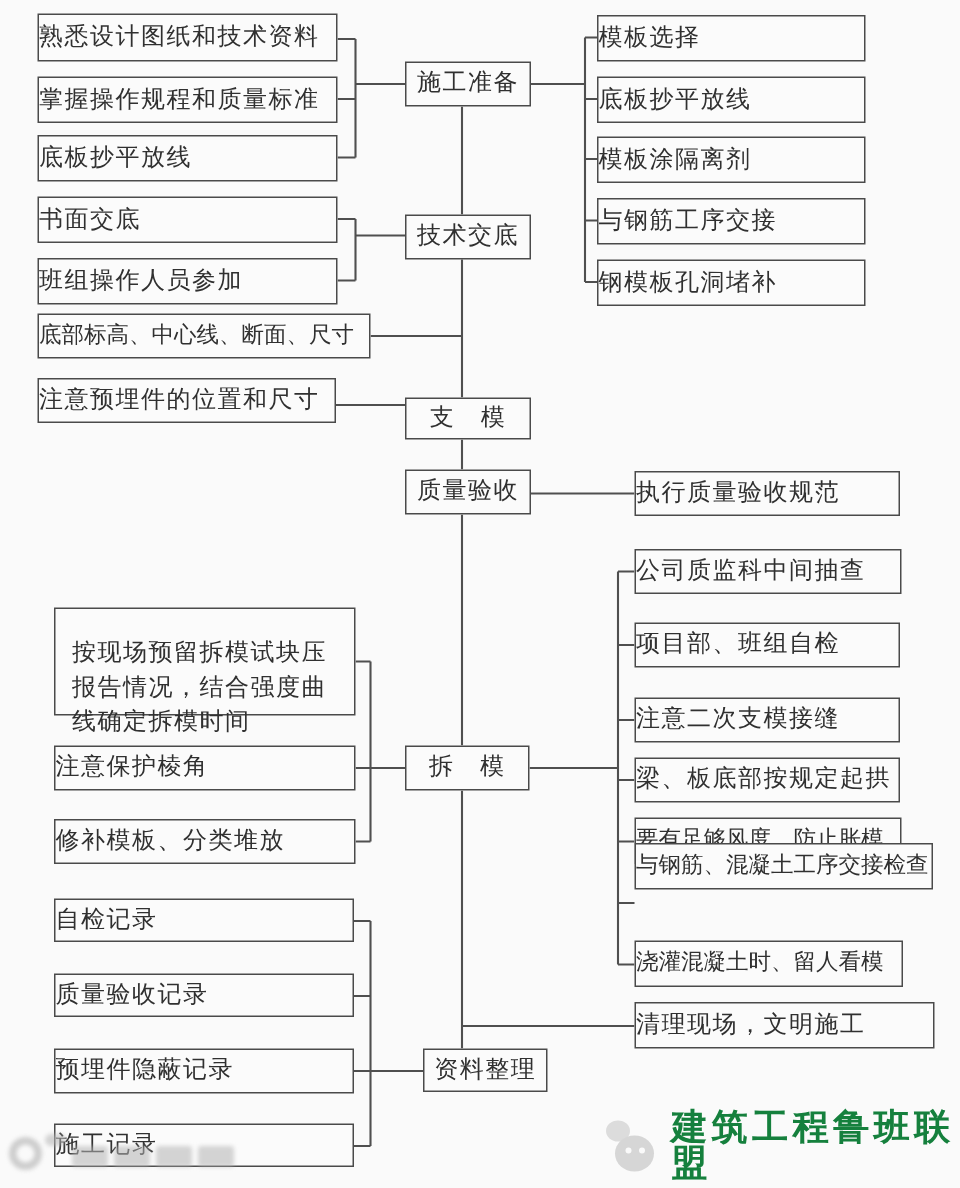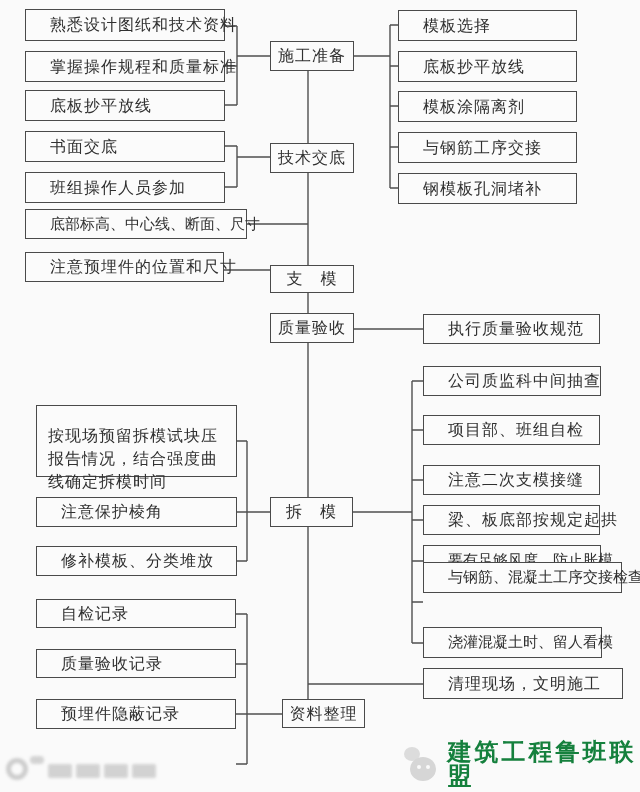--- a/index.html
+++ b/index.html
@@ -15,21 +15,21 @@
   .box{
     position:absolute;
     box-sizing:border-box;
     border:1.5px solid #4a4a4a;
     background:#fbfbfb;
     color:#303030;
     font-size:16px;
     letter-spacing:1px;
     display:flex;
     align-items:center;
-    padding:0 24px;
+    padding:0 0;
     white-space:nowrap;
     line-height:1;
   }
   .box.center{justify-content:center;padding:0 4px;}
   .box.multi{white-space:normal;line-height:23px;padding:18px 11px;align-items:flex-start;}
   .box.tight{font-size:15px;letter-spacing:0;}
   
   .brand{
     position:absolute;left:402px;top:740px;
     display:flex;align-items:center;gap:8px;
@@ -109,20 +109,21 @@
   <div class="box" style="left:25px;top:131px;width:200px;height:31px">书面交底</div>
   <div class="box" style="left:25px;top:172px;width:200px;height:31px">班组操作人员参加</div>
   <div class="box tight" style="left:25px;top:209px;width:222px;height:30px">底部标高、中心线、断面、尺寸</div>
   <div class="box" style="left:25px;top:252px;width:199px;height:30px">注意预埋件的位置和尺寸</div>
   <div class="box multi" style="left:36px;top:405px;width:201px;height:72px">按现场预留拆模试块压报告情况，结合强度曲线确定拆模时间</div>
   <div class="box" style="left:36px;top:497px;width:201px;height:30px">注意保护棱角</div>
   <div class="box" style="left:36px;top:546px;width:201px;height:30px">修补模板、分类堆放</div>
   <div class="box" style="left:36px;top:599px;width:200px;height:29px">自检记录</div>
   <div class="box" style="left:36px;top:649px;width:200px;height:29px">质量验收记录</div>
   <div class="box" style="left:36px;top:699px;width:200px;height:30px">预埋件隐蔽记录</div>
+  <div class="box" style="left:36px;top:749px;width:200px;height:29px">施工记录</div>
 
   <div class="box" style="left:398px;top:10px;width:179px;height:31px">模板选择</div>
   <div class="box" style="left:398px;top:51px;width:179px;height:31px">底板抄平放线</div>
   <div class="box" style="left:398px;top:91px;width:179px;height:31px">模板涂隔离剂</div>
   <div class="box" style="left:398px;top:132px;width:179px;height:31px">与钢筋工序交接</div>
   <div class="box" style="left:398px;top:173px;width:179px;height:31px">钢模板孔洞堵补</div>
   <div class="box" style="left:423px;top:314px;width:177px;height:30px">执行质量验收规范</div>
   <div class="box" style="left:423px;top:415px;width:177px;height:30px">项目部、班组自检</div>
   <div class="box" style="left:423px;top:366px;width:178px;height:30px">公司质监科中间抽查</div>
   <div class="box" style="left:423px;top:465px;width:177px;height:30px">注意二次支模接缝</div>

